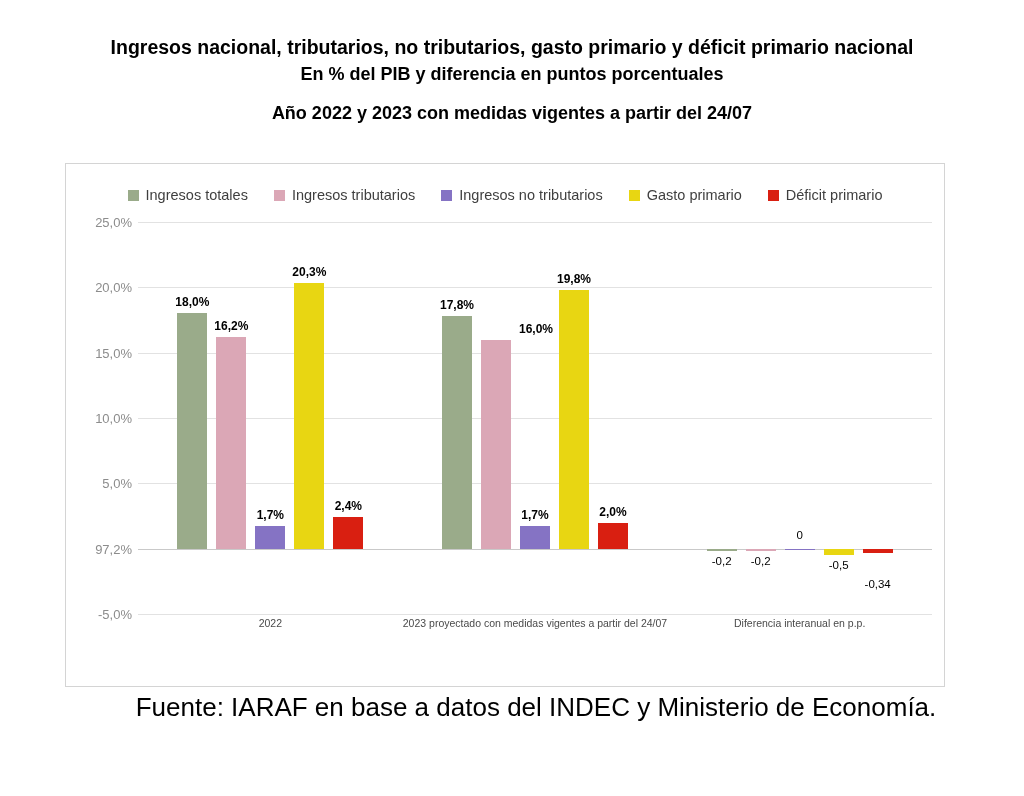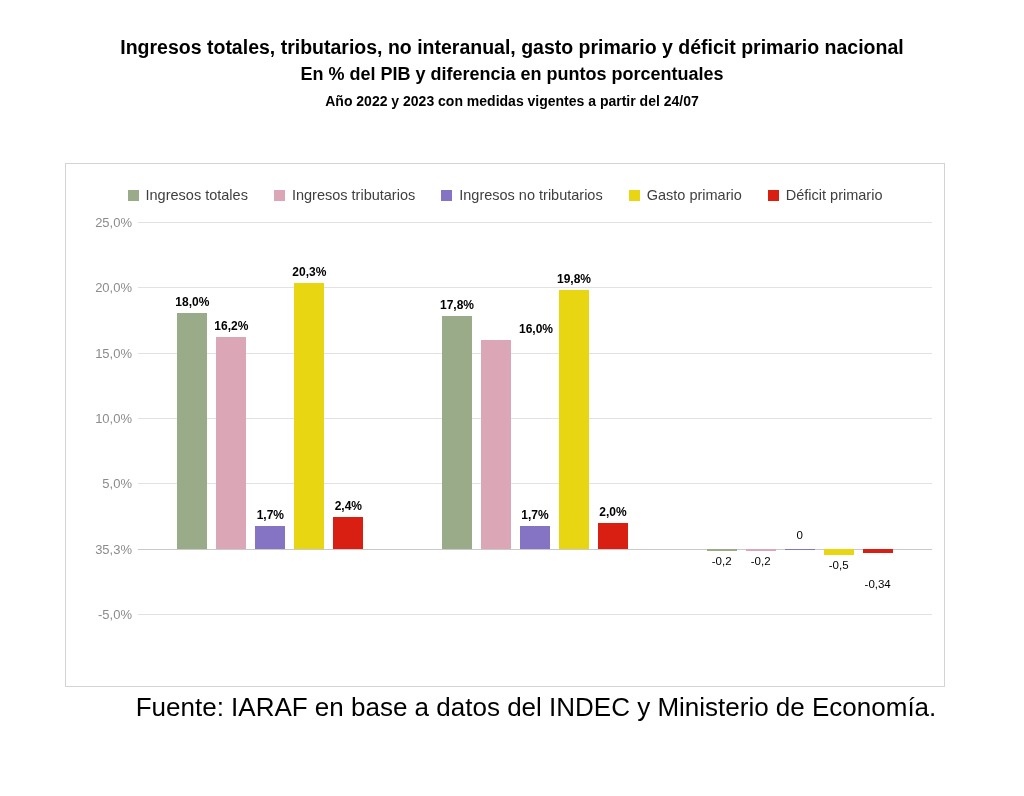--- a/index.html
+++ b/index.html
@@ -23,21 +23,21 @@
   }
   .title-line {
     font-weight: bold;
     font-size: 19px;
     line-height: 27px;
     color: #000;
   }
   .title-line.l1 { font-size: 18px; }
   .title-line.l2 { font-size: 19.5px; }
   .title-line.l3 { font-size: 18px; }
-  .title-line.l4 { font-size: 14px; }
+  .title-line.l4 { font-size: 18px; margin-top: 12px; }
 
   
   .chart-frame {
     position: absolute;
     left: 65px;
     top: 163px;
     width: 880px;
     height: 524px;
     border: 1px solid #d4d4d4;
     background: #ffffff;
@@ -149,21 +149,21 @@
     text-align: center;
     font-size: 26px;
     color: #000;
     margin-left: 24px;
   }
 </style>
 </head>
 <body>
 
 <div class="title-block">
-  <div class="title-line l2">Ingresos totales, tributarios, no interanual, gasto primario y déficit primario nacional</div>
+  <div class="title-line l2">Ingresos nacional, tributarios, no tributarios, gasto primario y déficit primario nacional</div>
   <div class="title-line l3">En % del PIB y diferencia en puntos porcentuales</div>
   <div class="title-line l4">Año 2022 y 2023 con medidas vigentes a partir del 24/07</div>
 </div>
 
 <div class="chart-frame">
 
   <div class="legend" id="legend">
       <div class="legend-item">
         <span class="legend-swatch" style="background: rgb(154, 171, 138);"></span>
         <span>Ingresos totales</span>
@@ -182,21 +182,21 @@
       </div>
       <div class="legend-item">
         <span class="legend-swatch" style="background: rgb(217, 31, 17);"></span>
         <span>Déficit primario</span>
       </div>
     </div>
 
   <div class="plot" id="plot">
     <div class="y-axis-labels" id="yaxis">
         <div class="y-label" style="top: 392px;">-5,0%</div>
-        <div class="y-label" style="top: 326.667px;">35,3%</div>
+        <div class="y-label" style="top: 326.667px;">97,2%</div>
         <div class="y-label" style="top: 261.333px;">5,0%</div>
         <div class="y-label" style="top: 196px;">10,0%</div>
         <div class="y-label" style="top: 130.667px;">15,0%</div>
         <div class="y-label" style="top: 65.3333px;">20,0%</div>
         <div class="y-label" style="top: 0px;">25,0%</div>
       </div>
     <div class="gridline" style="top: 392px;"></div>
       <div class="gridline zero" style="top: 326.667px;"></div>
       <div class="gridline" style="top: 261.333px;"></div>
       <div class="gridline" style="top: 196px;"></div>
@@ -230,15 +230,20 @@
         <div class="bar-label small" style="left: 622.667px; top: 333.28px;">-0,2</div>
         <div class="bar" style="left: 646.667px; top: 326.667px; width: 30px; height: 1.5px; background: rgb(133, 115, 196);"></div>
         <div class="bar-label small" style="left: 661.667px; top: 306.667px;">0</div>
         <div class="bar" style="left: 685.667px; top: 326.667px; width: 30px; height: 6.53333px; background: rgb(232, 214, 18);"></div>
         <div class="bar-label small" style="left: 700.667px; top: 337.2px;">-0,5</div>
         <div class="bar" style="left: 724.667px; top: 326.667px; width: 30px; height: 4.44267px; background: rgb(217, 31, 17);"></div>
         <div class="bar-label small" style="left: 739.667px; top: 335.109px; margin-top: 21px;">-0,34</div>
       </div>
   </div>
 
+  <div class="cat-labels" id="cats">
+      <div class="cat-label" style="left: 132.333px; top: 0px; width: 220px; margin-left: -110px; transform: none;">2022</div>
+      <div class="cat-label" style="left: 397px; top: 0px; width: 280px; margin-left: -140px; transform: none;">2023 proyectado con medidas vigentes a partir del 24/07</div>
+      <div class="cat-label" style="left: 661.667px; top: 0px; width: 220px; margin-left: -110px; transform: none;">Diferencia interanual en p.p.</div>
+    </div>
 </div>
 
 <div class="source-note">Fuente: IARAF en base a datos del INDEC y Ministerio de Economía.</div>
 
 </body></html>

